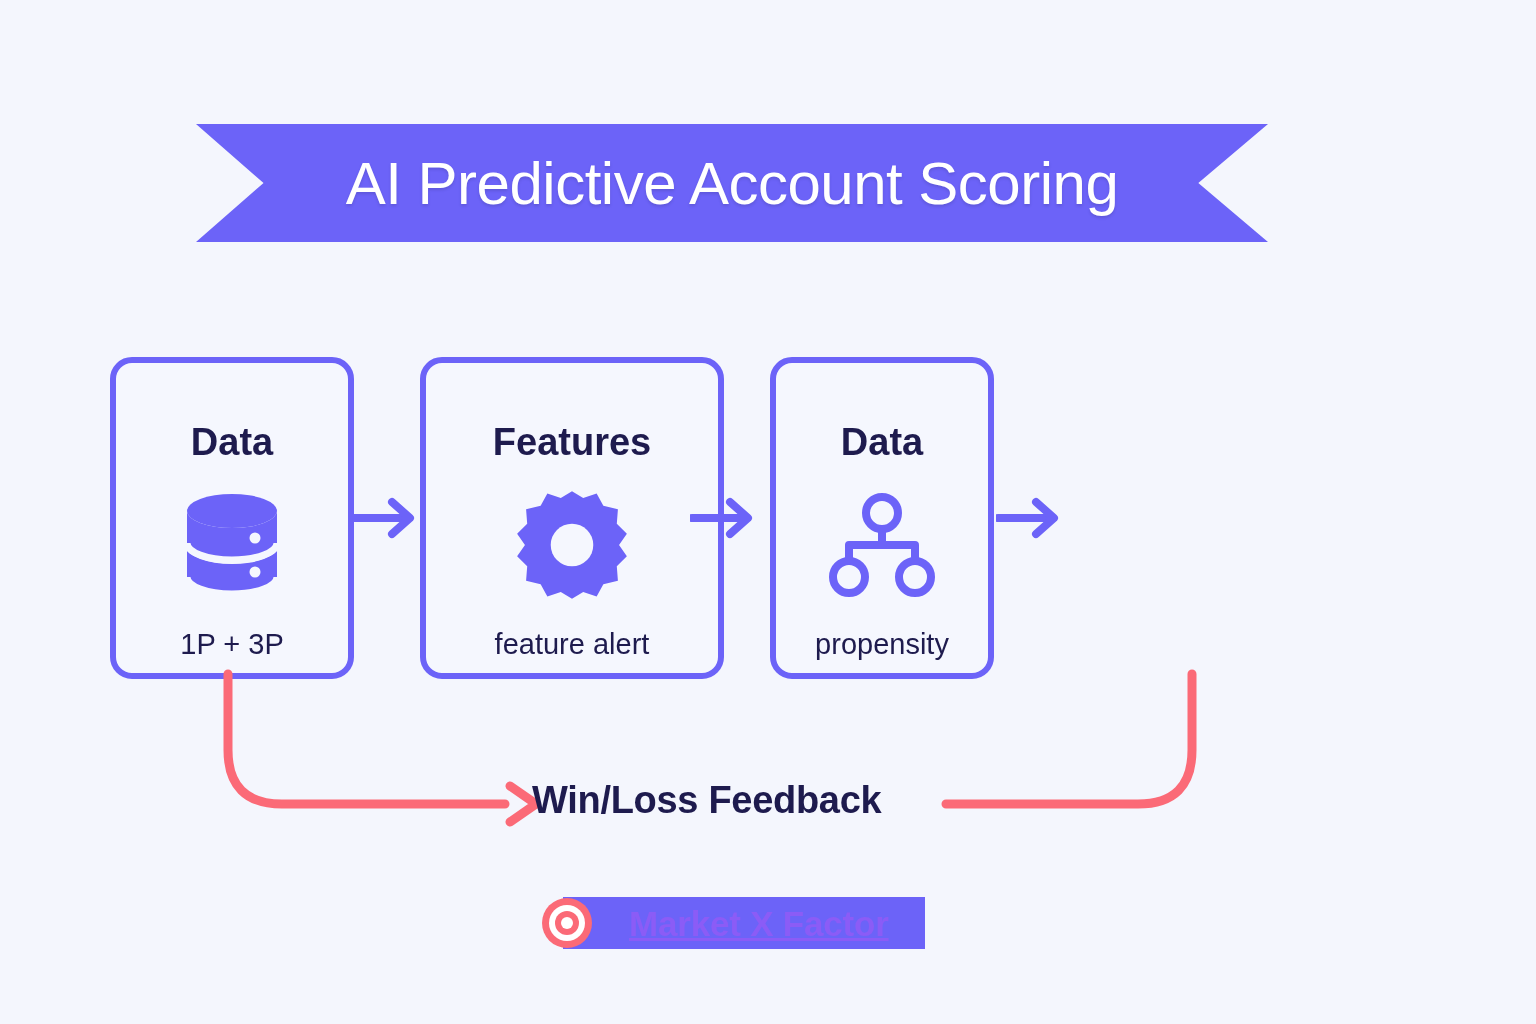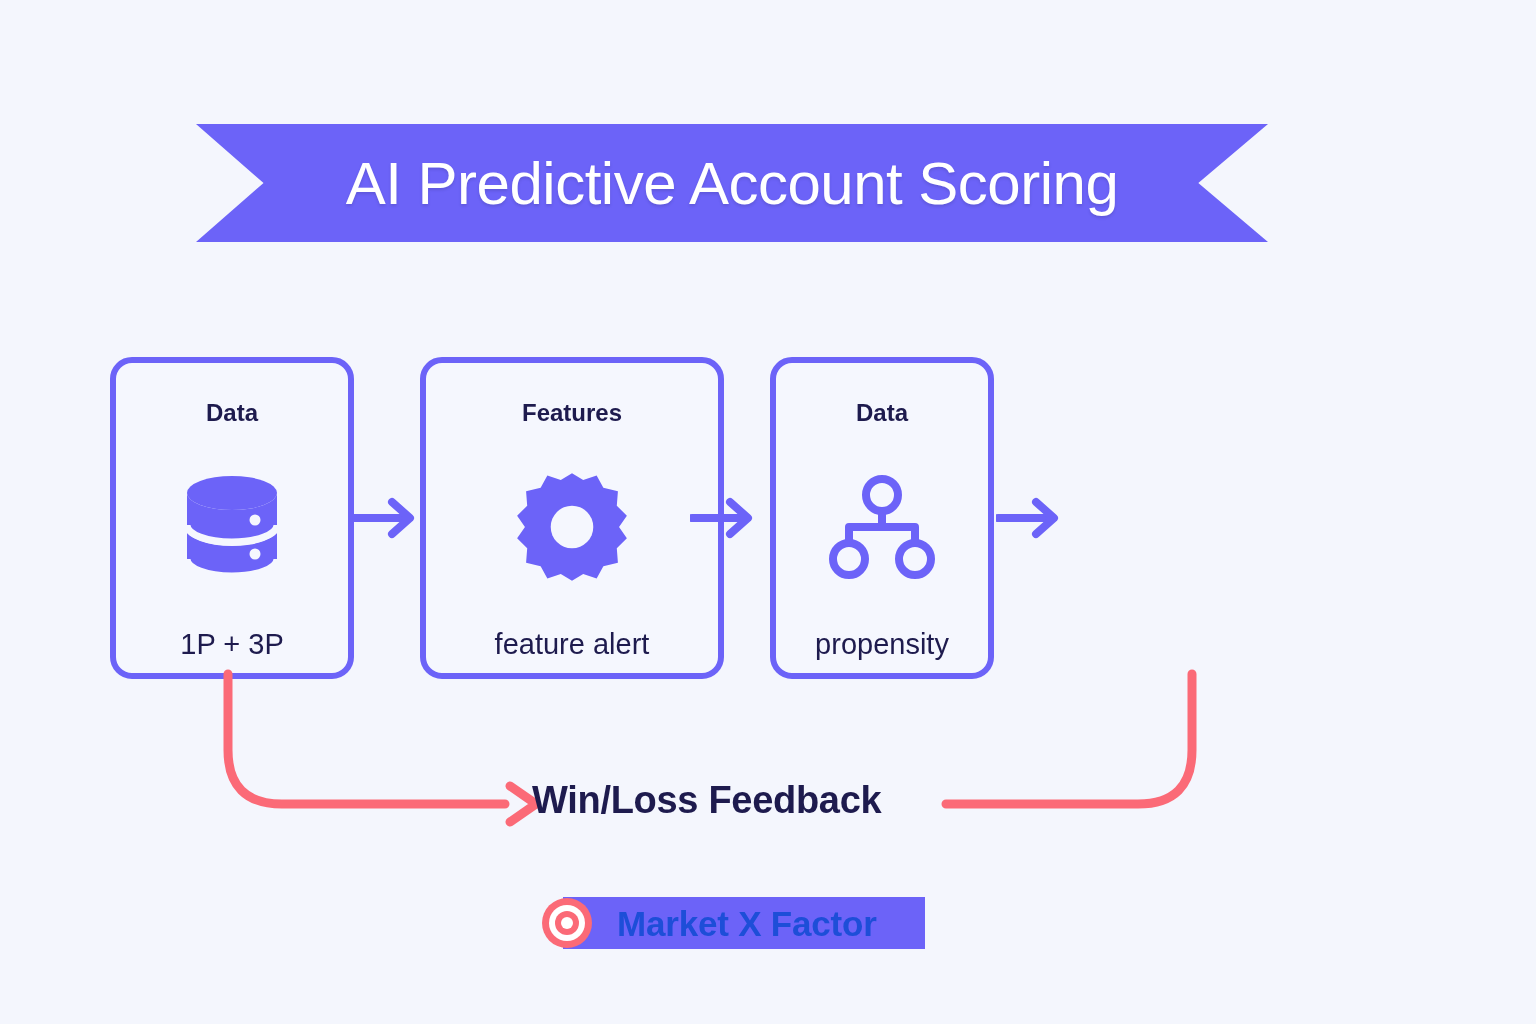--- a/index.html
+++ b/index.html
@@ -57,22 +57,22 @@
     height: 322px;
     background: #f5f7fe;
     border: 6px solid #6c63f8;
     border-radius: 22px;
     box-sizing: border-box;
     display: flex;
     flex-direction: column;
     align-items: center;
   }
   .card-title {
-    margin-top: 38px;
-    font-size: 24px;
+    margin-top: 60px;
+    font-size: 38px;
     font-weight: bold;
     color: #1e1b4e;
     line-height: 1;
     white-space: nowrap;
     text-align: right;
   }
   .card-icon {
     flex: 1 1 auto;
     display: flex;
     align-items: center;
@@ -141,27 +141,28 @@
   }
   .brand-bullseye {
     position: relative;
     z-index: 2;
     width: 52px;
     height: 52px;
   }
   .brand-name {
     position: relative;
     z-index: 2;
-    margin-left: 24px;
-    color: #1d4ed8;
+    margin-left: 36px;
+    color: #8b5cf6;
     font-size: 35px;
     font-weight: bold;
     white-space: nowrap;
     letter-spacing: -0.2px;
     line-height: 1;
+    text-decoration: underline;
   }
 </style>
 </head>
 <body>
 
 <div id="stage">
 
   <div class="ribbon">
     <div class="ribbon-shape"></div>
     <div class="ribbon-title">AI Predictive Account Scoring</div>

